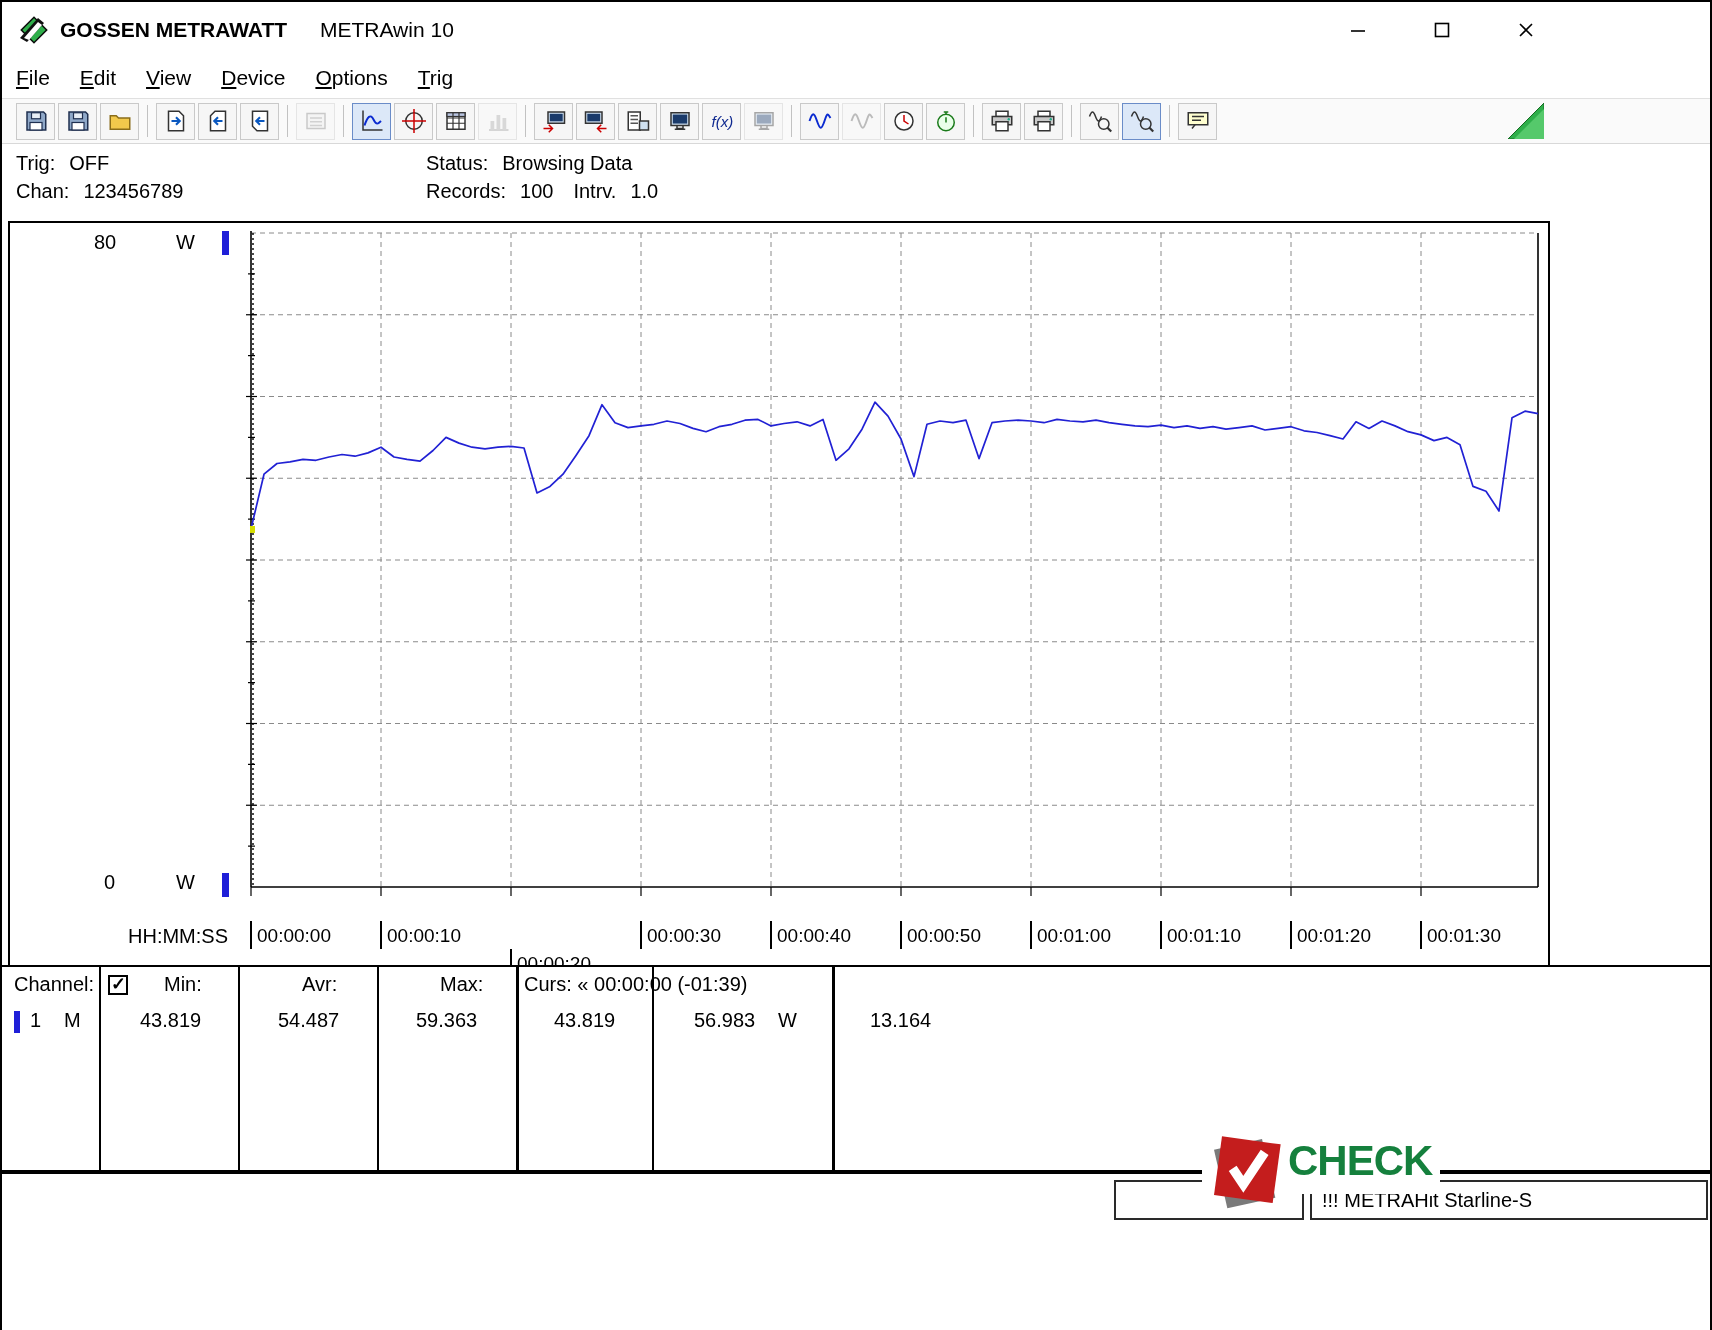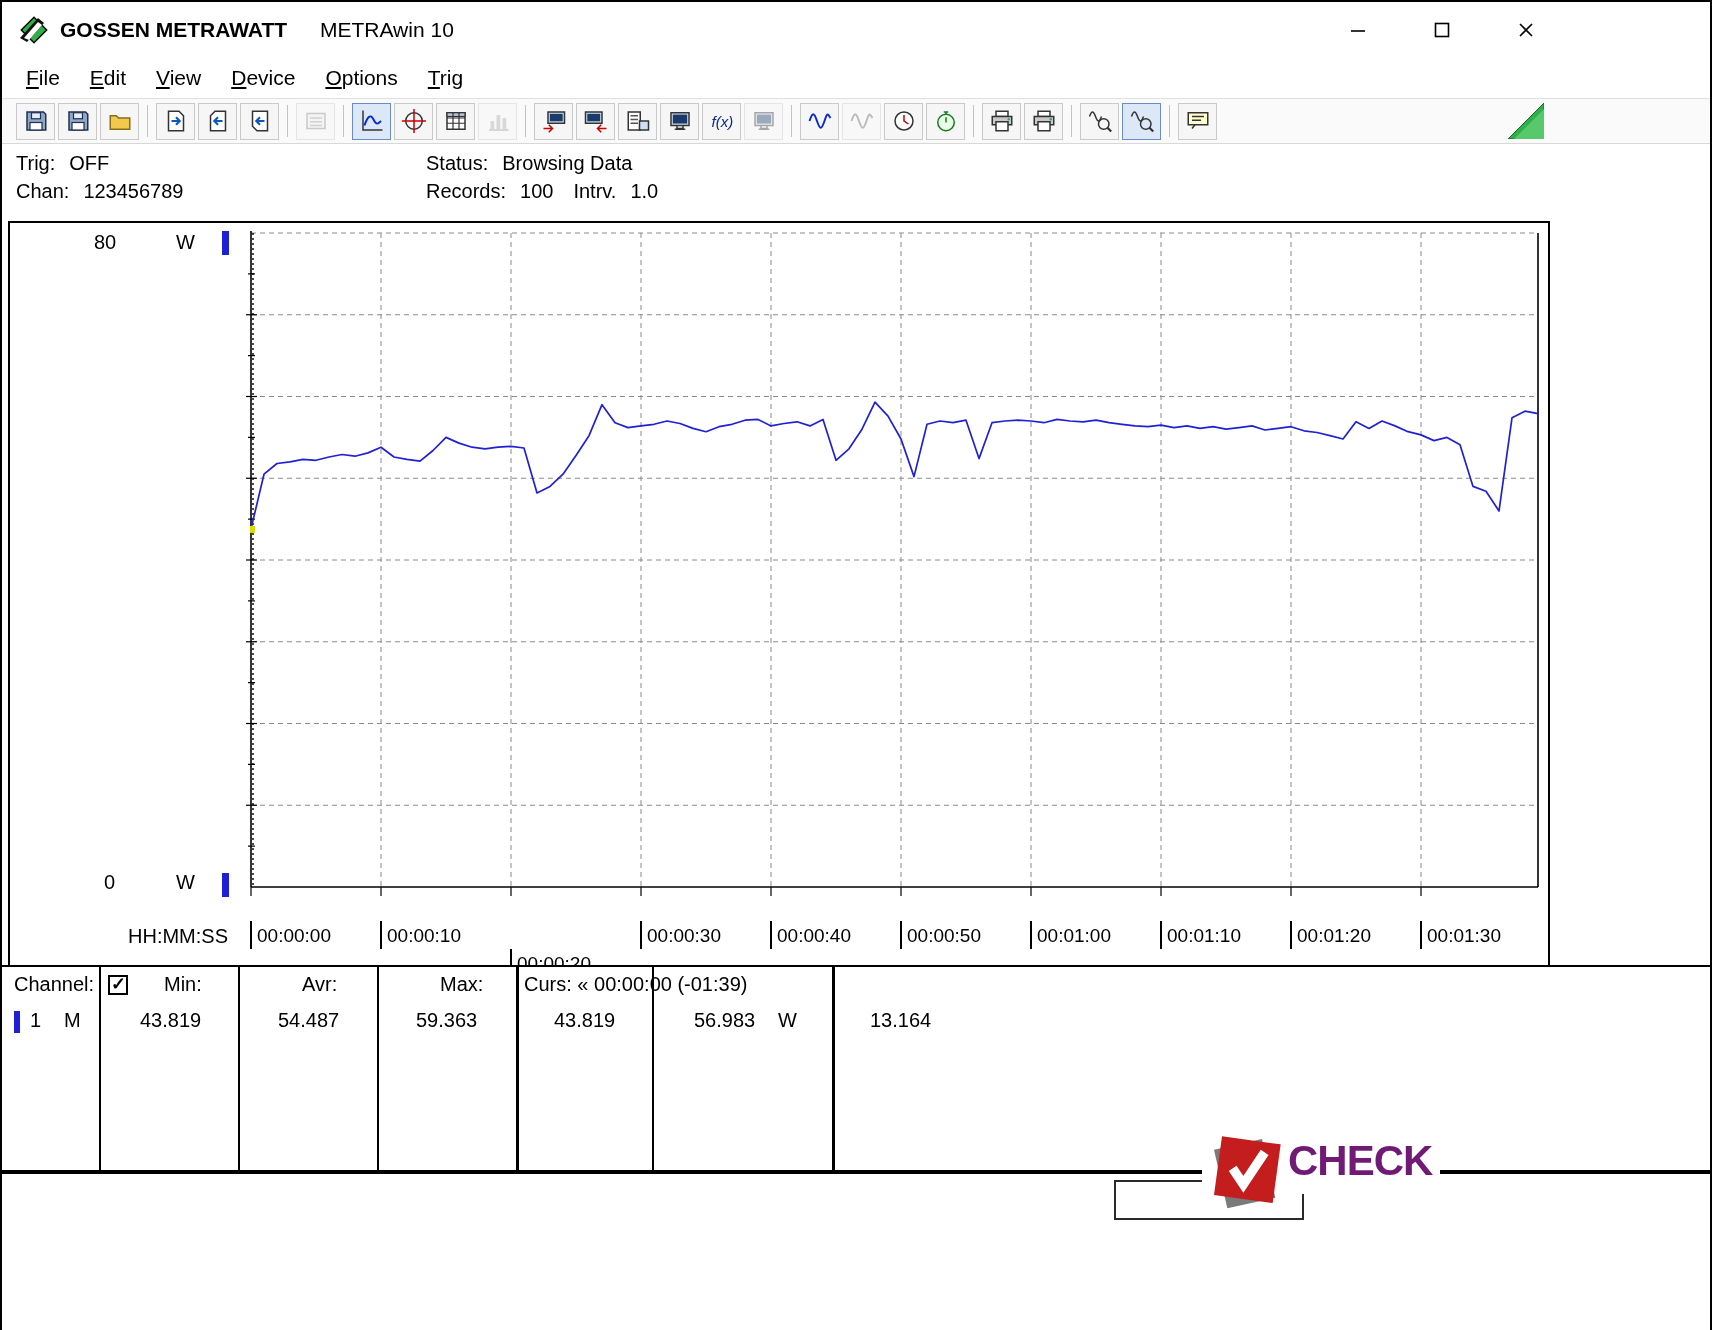--- a/index.html
+++ b/index.html
@@ -6,21 +6,21 @@
   .window{position:relative;width:1712px;height:1330px;background:#fff;
     border-top:2px solid #000;border-left:2px solid #000;border-right:2px solid #000;
     box-sizing:border-box;font-family:"Liberation Sans",sans-serif;color:#000;overflow:hidden;}
   .abs{position:absolute;}
   
   .titlebar{position:absolute;left:0;top:0;width:100%;height:56px;background:#fff;}
   .title-text{position:absolute;top:0;height:56px;line-height:56px;font-size:21px;white-space:nowrap;}
   .winbtn{position:absolute;top:7px;width:48px;height:42px;display:flex;align-items:center;justify-content:center;
     background:#fff;border:none;font-size:22px;cursor:default;}
   
-  .menubar{position:absolute;left:0;top:56px;width:100%;height:40px;display:flex;align-items:center;padding-left:24px;box-sizing:border-box;background:#fff;}
+  .menubar{position:absolute;left:0;top:56px;width:100%;height:40px;display:flex;align-items:center;padding-left:14px;box-sizing:border-box;background:#fff;}
   .menu-item{font-size:21px;margin-right:30px;}
   .menu-item::first-letter{text-decoration:underline;}
   
   .toolbar{position:absolute;left:0;top:96px;width:100%;height:46px;display:flex;align-items:center;
     padding-left:14px;box-sizing:border-box;background:#fafafa;border-top:1px solid #e0e0e0;border-bottom:1px solid #d8d8d8;}
   .tbtn{width:39px;height:37px;margin-right:3px;display:flex;align-items:center;justify-content:center;
     background:#f6f6f6;border:1px solid #c9c9c9;box-sizing:border-box;padding:0;}
   .tbtn.active{background:#dce8f8;border:1px solid #6a8cc8;}
   .tbtn.disabled{opacity:.42;}
   .tbtn svg{width:24px;height:24px;}
@@ -435,23 +435,26 @@
     <span class="tcell" style="left:138px;top:42px">43.819</span>
     <span class="tcell" style="left:276px;top:42px">54.487</span>
     <span class="tcell" style="left:414px;top:42px">59.363</span>
     <span class="tcell" style="left:552px;top:42px">43.819</span>
     <span class="tcell" style="left:692px;top:42px">56.983</span>
     <span class="tcell" style="left:776px;top:42px">W</span>
     <span class="tcell" style="left:868px;top:42px">13.164</span>
   </div>
 
   <div class="statuspanel" style="left:1112px;width:190px"></div>
+  <div class="statuspanel" style="left:1308px;width:398px">
+    <span>!!! METRAHit Starline-S</span>
+  </div>
 
   <div class="watermark">
     <svg class="wm-logo" viewBox="0 0 60 64">
       <polygon points="6,16 42,8 52,52 16,60" fill="#7a7a7a"></polygon>
       <polygon points="12,6 56,12 50,56 6,50" fill="#c41d1d"></polygon>
       <path d="M20 30 L28 42 L44 18" stroke="#fff" stroke-width="7" fill="none"></path>
     </svg>
-    <span class="wm-text" style="color:#701a75">CHECK</span>
+    <span class="wm-text" style="color:#15803d">CHECK</span>
   </div>
 
 </div>
 
 </body></html>

